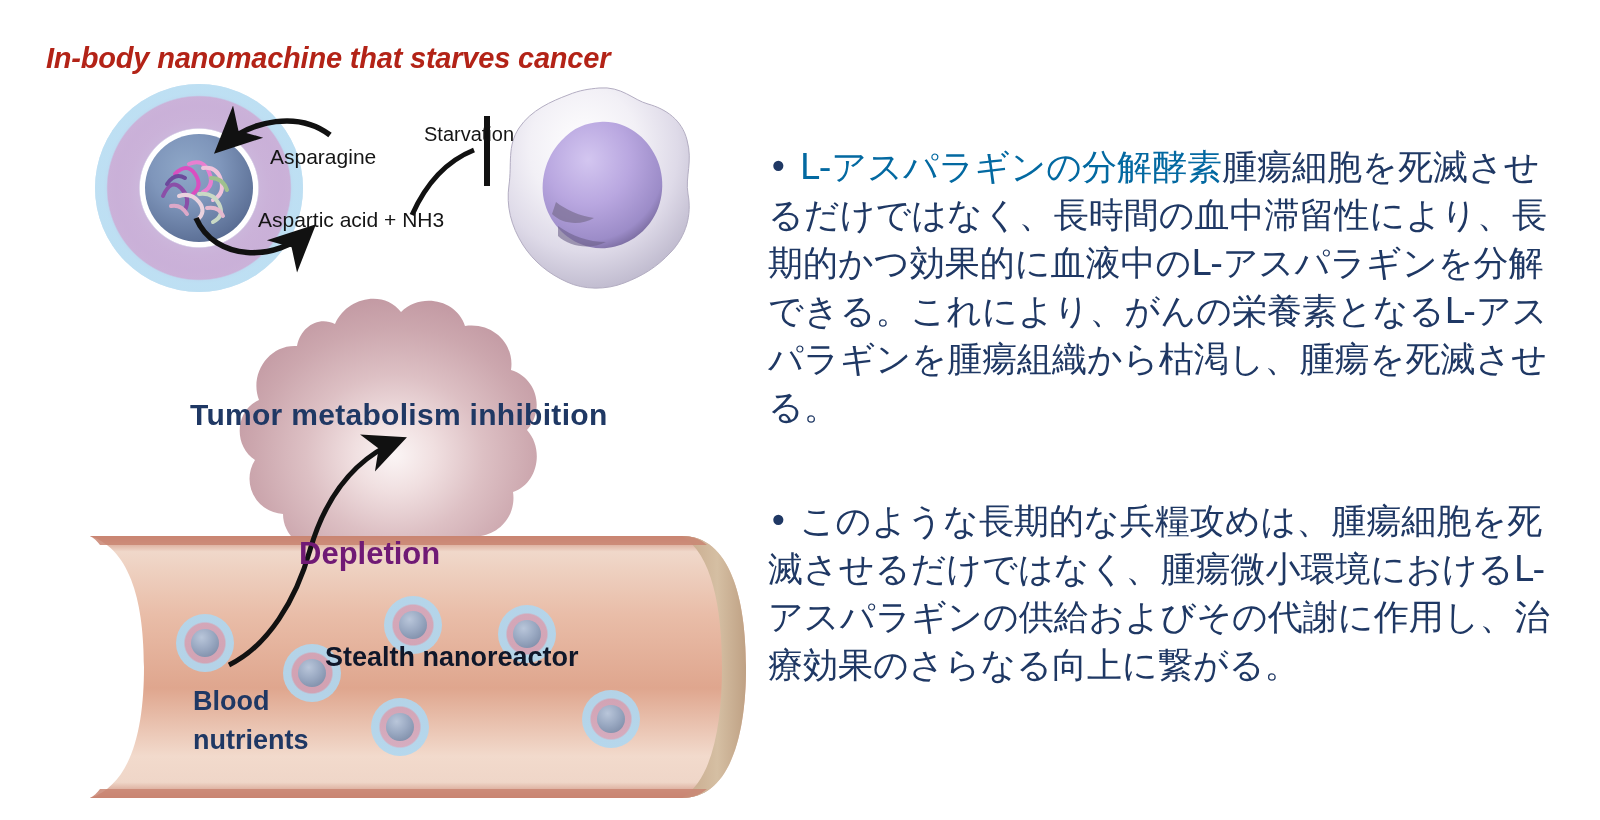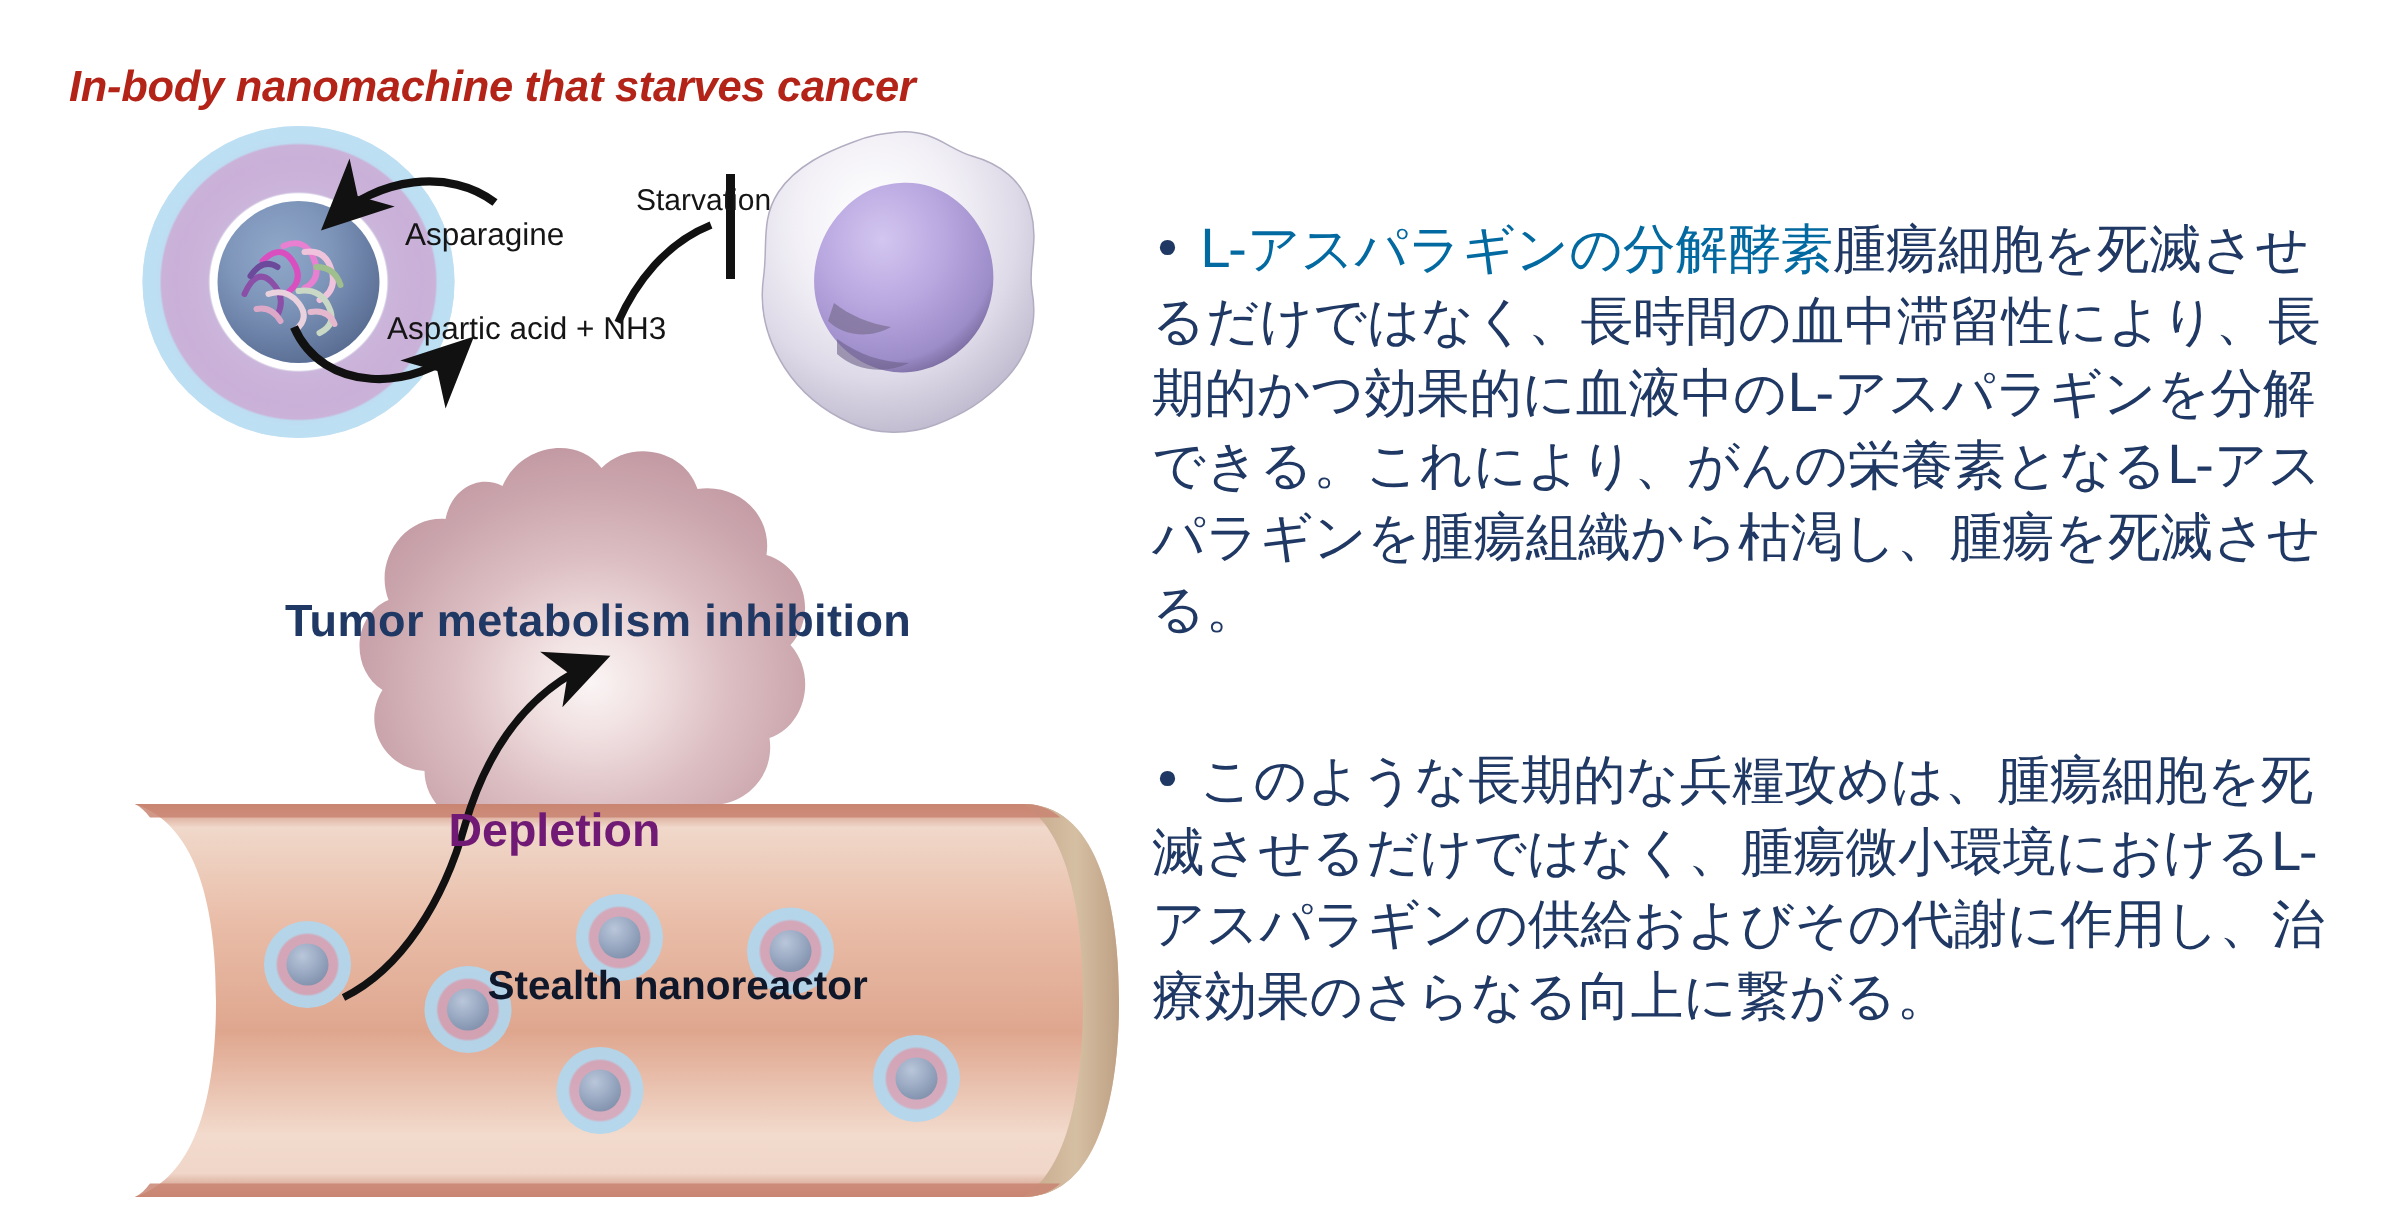--- a/index.html
+++ b/index.html
@@ -340,20 +340,24 @@
     <defs>
       <marker id="arrowBlack2" markerWidth="9" markerHeight="9" refX="7" refY="4.5" orient="auto">
         <path d="M0,0.5 L8.5,4.5 L0,8.5 L2.4,4.5 Z" fill="#111"></path>
       </marker>
     </defs>
     <path d="M229 385 C268 366 296 320 310 270 C324 222 350 180 400 160" fill="none" stroke="#111" stroke-width="5" marker-end="url(#arrowBlack2)"></path>
   </svg>
 
   <div class="fig-label" id="label-tumor-inhibition">Tumor metabolism inhibition</div>
   <div class="fig-label" id="label-depletion">Depletion</div>
+  <div class="fig-label" id="label-blood-nutrients">
+    <div>Blood</div>
+    <div>nutrients</div>
+  </div>
   <div class="fig-label" id="label-stealth-nanoreactor">Stealth nanoreactor</div>
 </div>
 
 <div id="text-column">
 
   <p class="jp-paragraph" id="jp-paragraph-1"><span class="jp-bullet">•</span><span>&nbsp;</span><span class="jp-accent">L-アスパラギンの分解酵素</span><span>腫瘍細胞を死滅させるだけではなく、長時間の血中滞留性により、長期的かつ効果的に血液中のL-アスパラギンを分解できる。これにより、がんの栄養素となるL-アスパラギンを腫瘍組織から枯渇し、腫瘍を死滅させる。</span></p>
 
   <p class="jp-paragraph" id="jp-paragraph-2"><span class="jp-bullet">•</span><span>&nbsp;</span><span>このような長期的な兵糧攻めは、腫瘍細胞を死滅させるだけではなく、腫瘍微小環境におけるL-アスパラギンの供給およびその代謝に作用し、治療効果のさらなる向上に繋がる。</span></p>
 </div>
 

